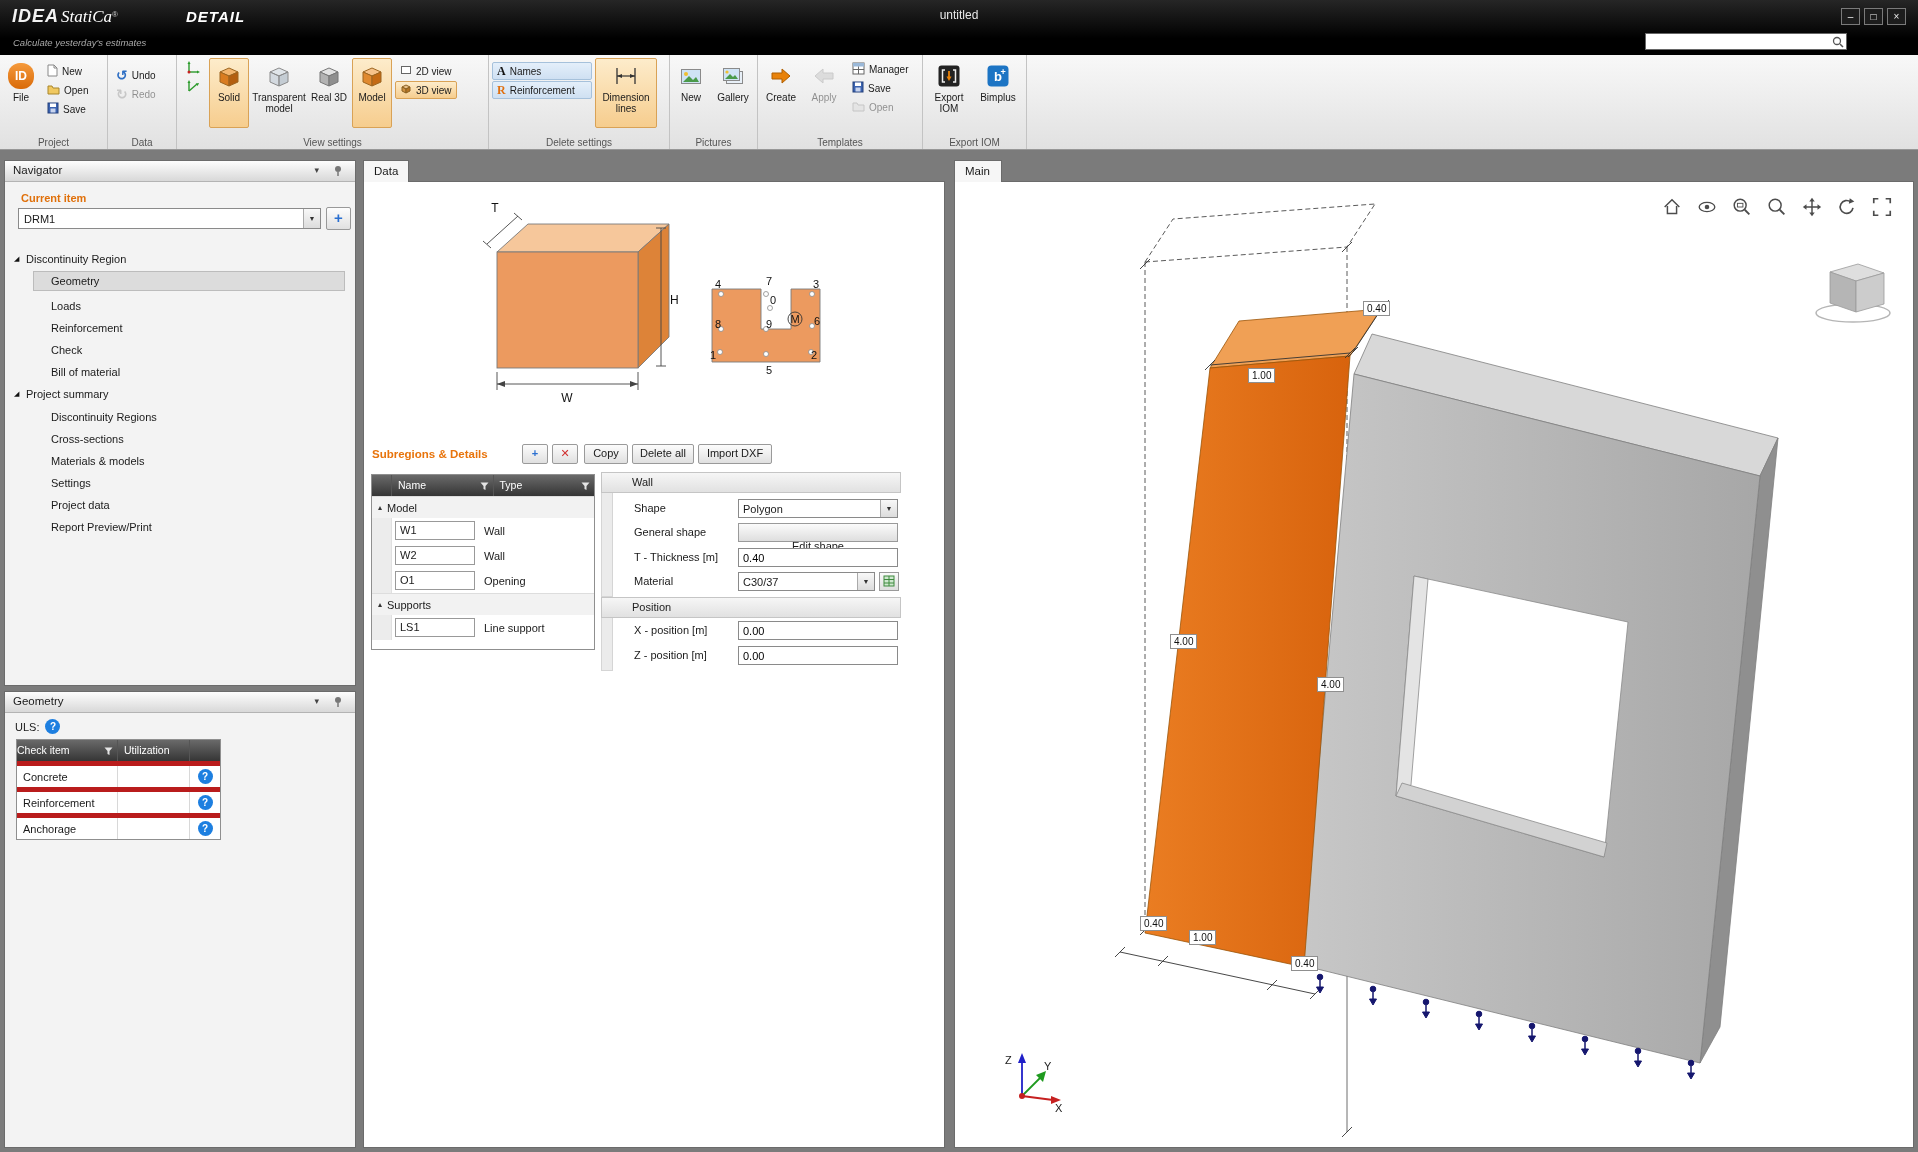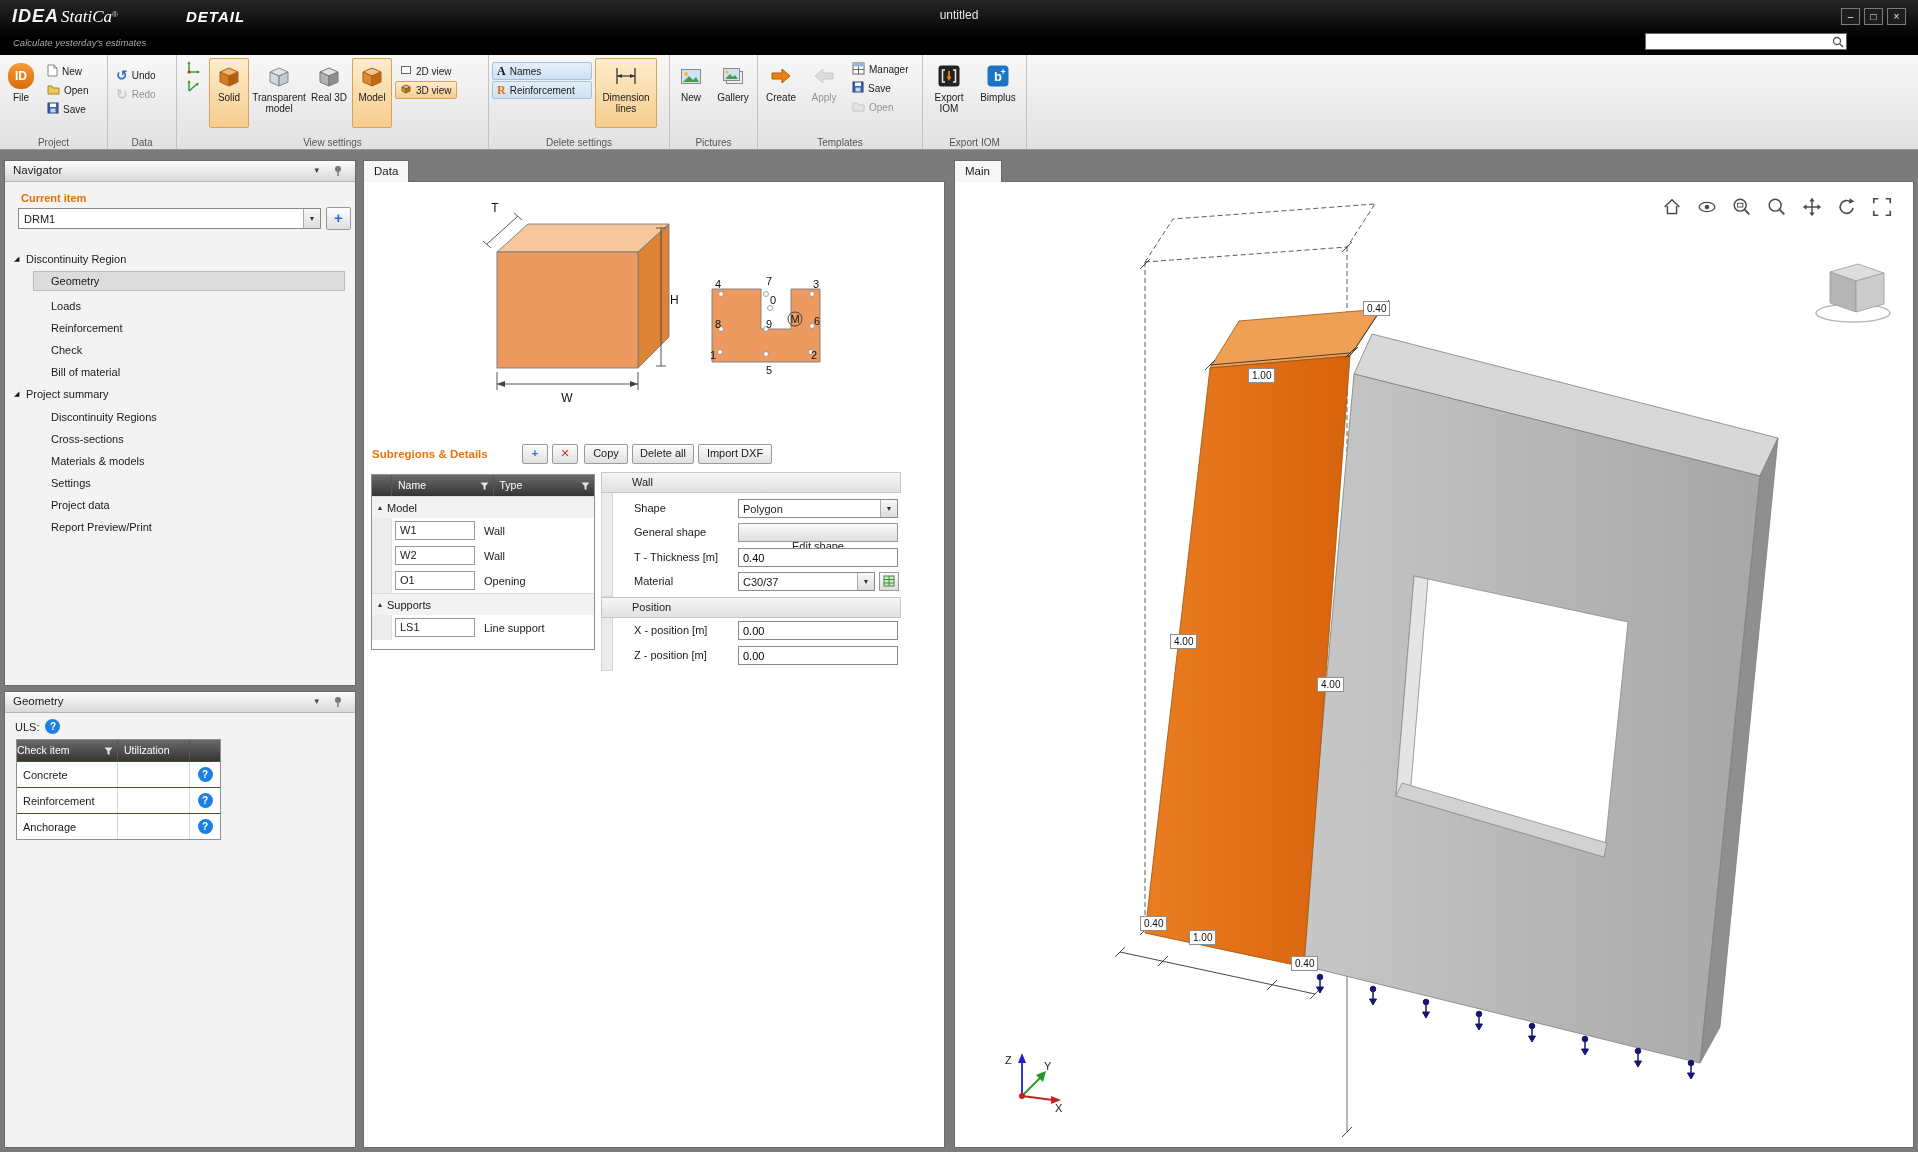--- a/index.html
+++ b/index.html
@@ -59,21 +59,21 @@
 
   
   #details { left:4px; top:691px; width:352px; height:457px; background:#f3f3f3; }
   .uls { position:absolute; left:10px; top:27px; display:flex; align-items:center; gap:6px; }
   .qmark { width:15px; height:15px; border-radius:50%; background:#1d7fe0; color:#fff; font:700 10px/15px "Liberation Sans",sans-serif; text-align:center; }
   .dtbl { position:absolute; left:11px; top:47px; width:205px; background:#fff; border:1px solid #8f8f8f; }
   .dhead { display:flex; height:21px; background:linear-gradient(#6a6a6a,#353535); color:#fff; font-size:10.5px; }
   .dhead .c1 { width:101px; padding:4px 0 0 0; border-right:1px solid #555; position:relative; }
   .dhead .c2 { width:72px; padding:4px 0 4px 6px; border-right:1px solid #555; position:relative; }
   .dhead .c3 { flex:1; }
-  .drow { display:flex; height:26px; border-top:1px solid #b91c1c; align-items:center;justify-content:center; }
+  .drow { display:flex; height:26px; border-top:5px solid #b91c1c; align-items:center;justify-content:center; }
   .drow .c1 { width:101px; padding-left:6px; border-right:1px solid #d8d8d8; align-self:stretch; display:flex; align-items:center; }
   .drow .c2 { width:72px; border-right:1px solid #d8d8d8; align-self:stretch; }
   .drow .c3 { flex:1; display:flex; justify-content:center; }
   .funnel { position:absolute; right:4px; top:6px; }
 
   
   #data-panel { left:363px; top:181px; width:582px; height:967px; }
   .subregions-title { position:absolute; left:8px; top:266px; color:#e8740c; font-weight:700; font-size:11.5px; }
   .smbtn { position:absolute; top:262px; height:20px; background:linear-gradient(#fcfcfc,#e0e0e0); border:1px solid #9a9a9a; border-radius:2px; font-size:11px; text-align:center; padding-top:2px; }
   .subtbl { position:absolute; left:7px; top:292px; width:224px; height:176px; border:1px solid #8f8f8f; background:#fff; }

